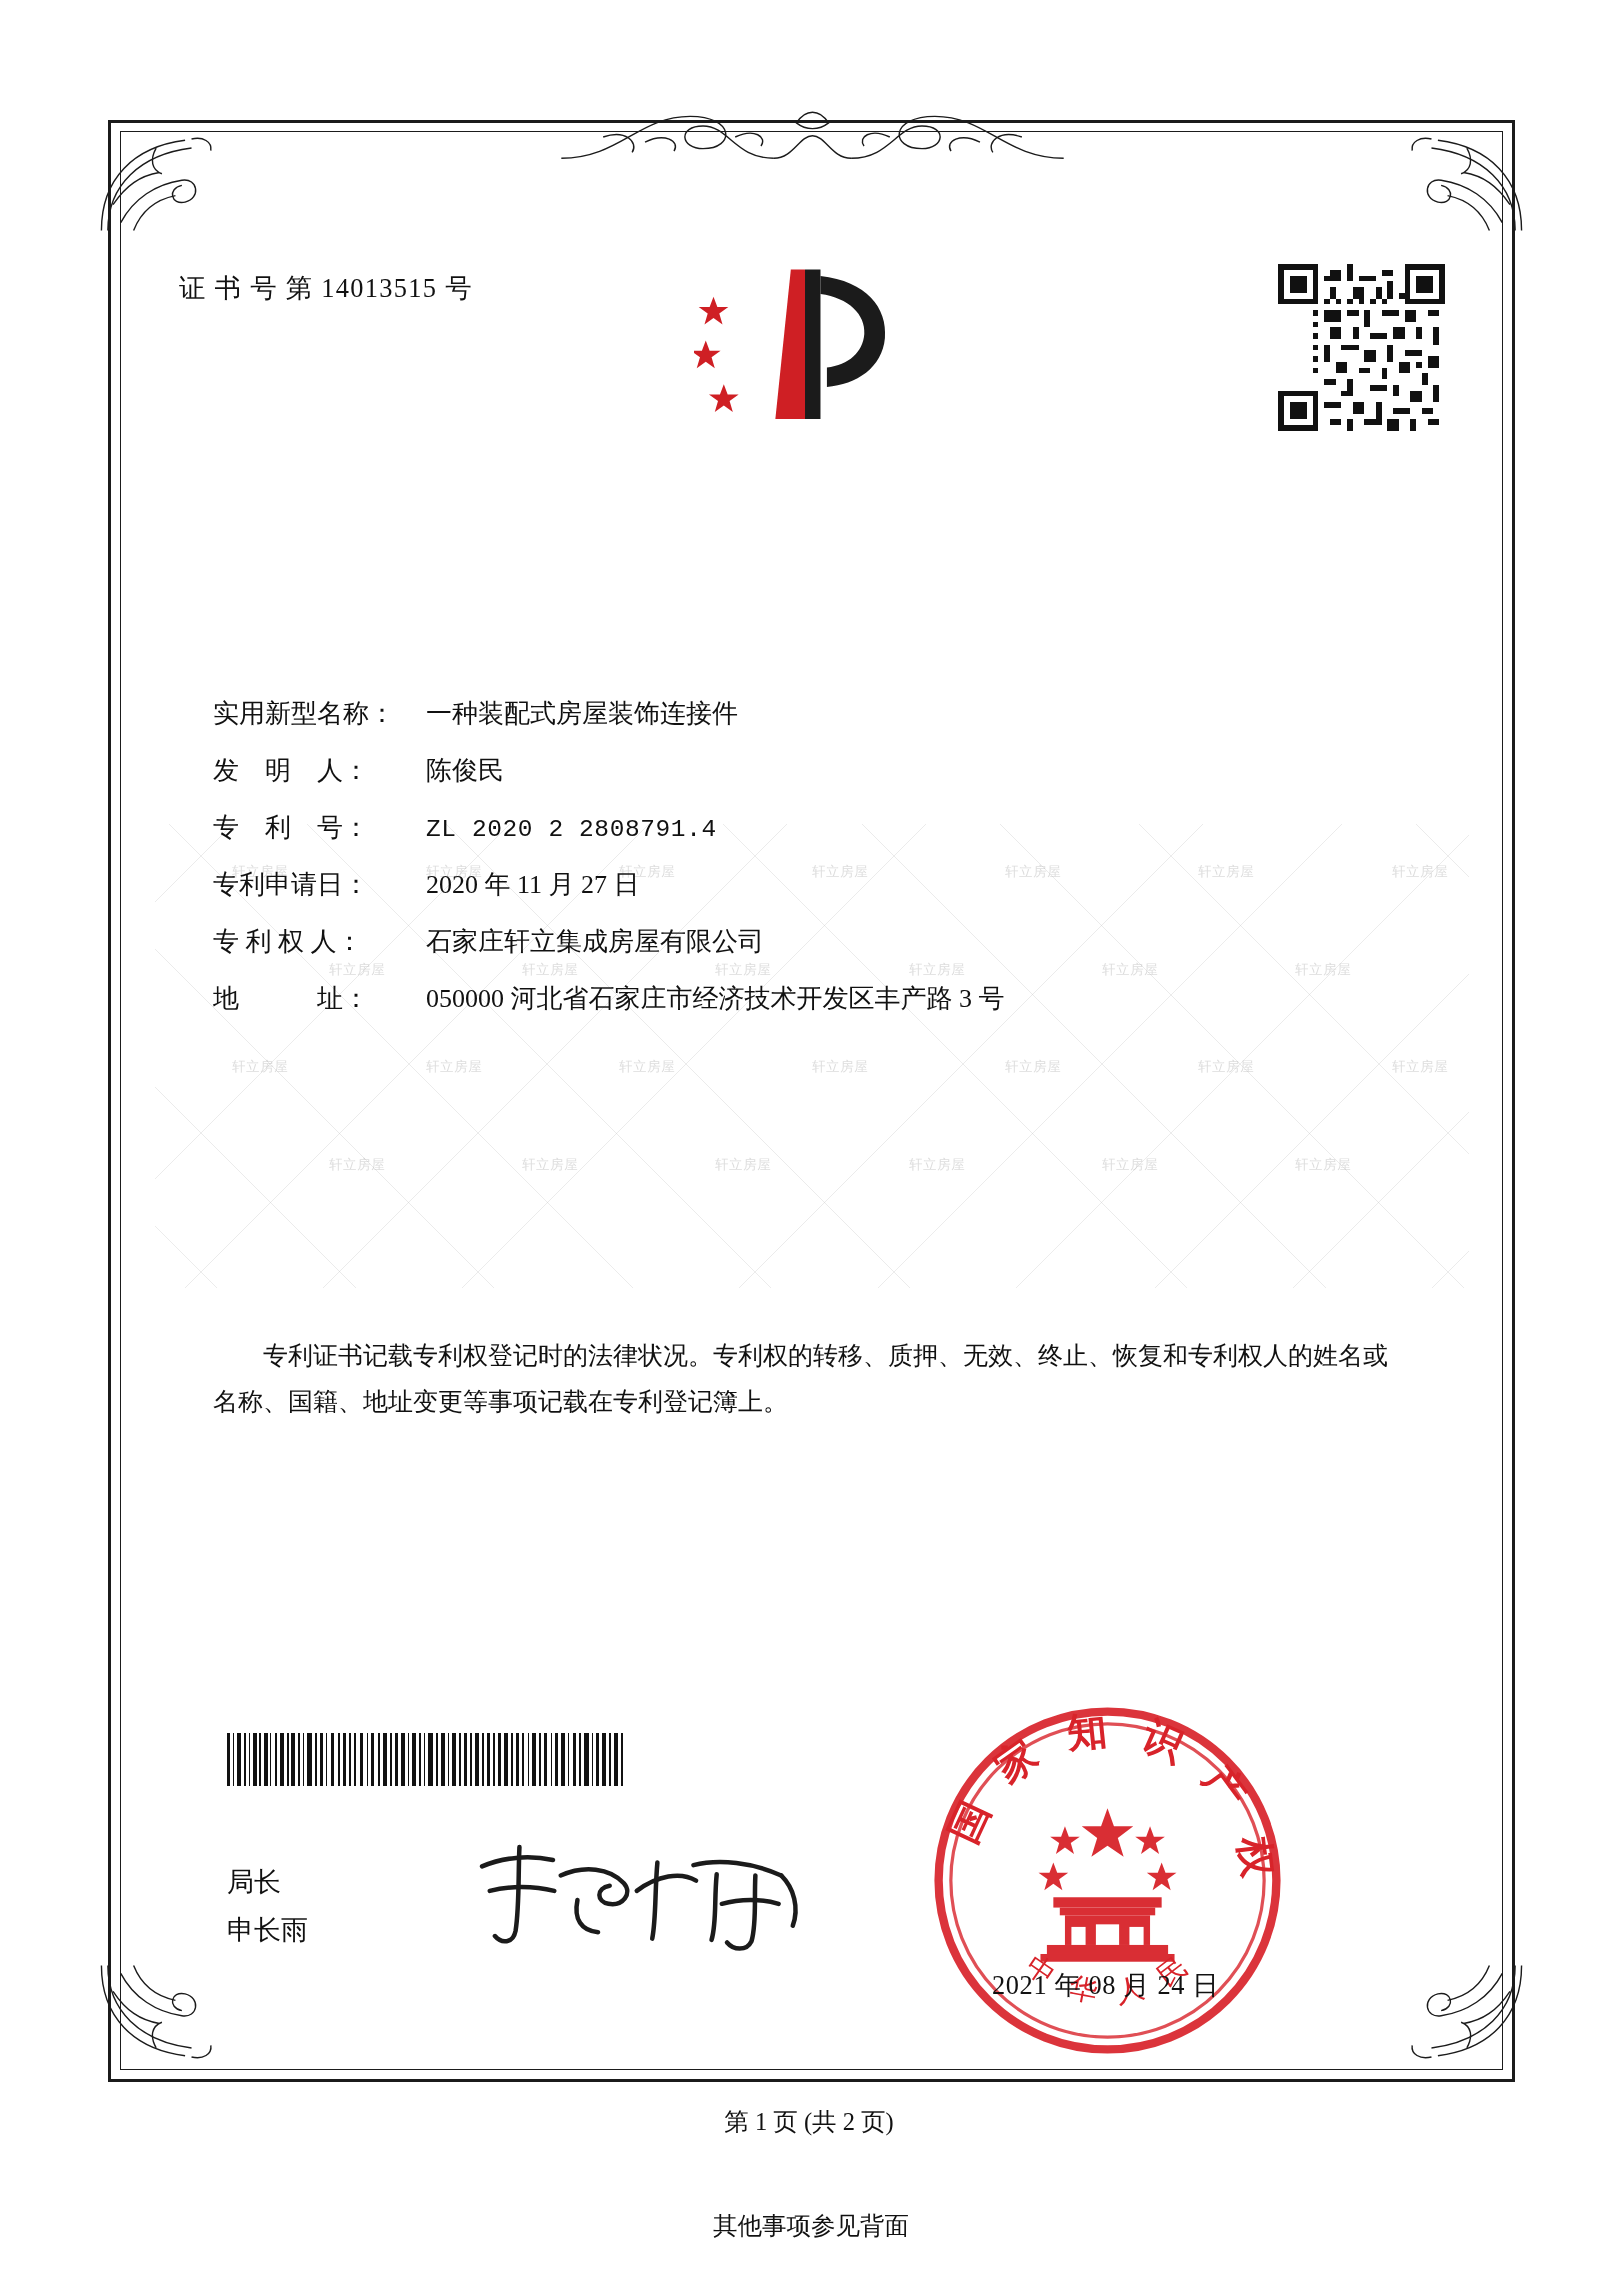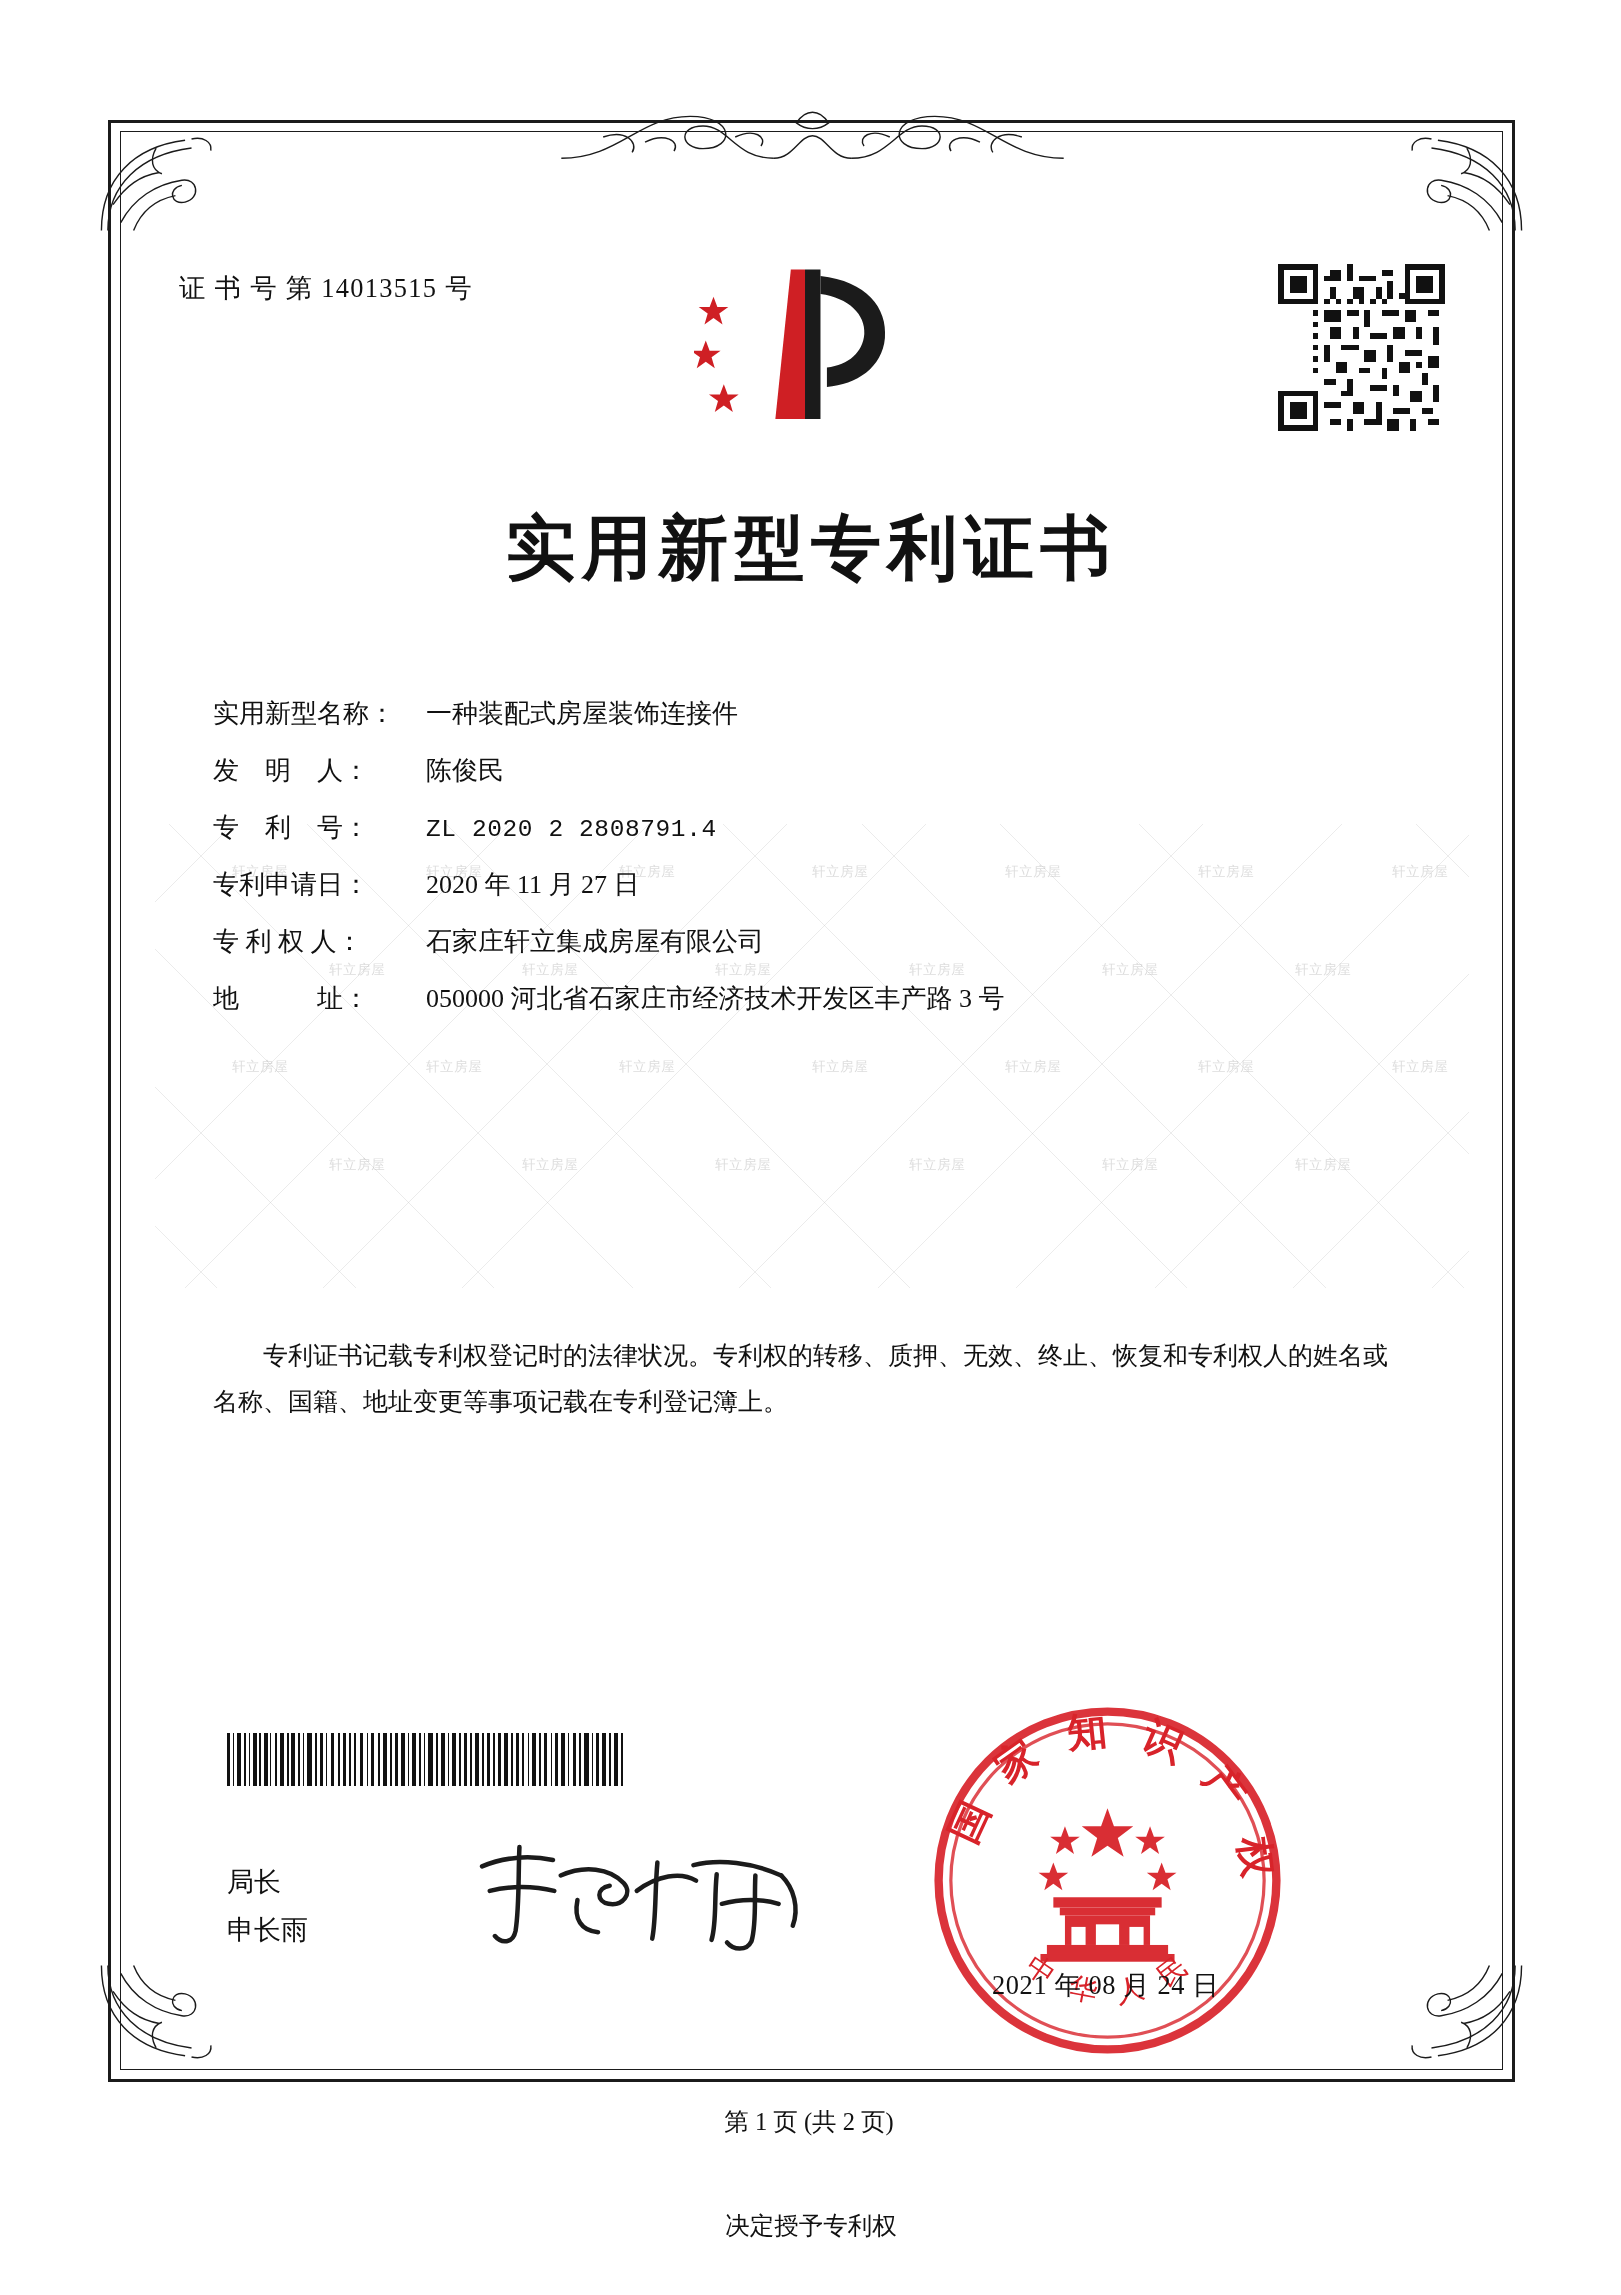--- a/index.html
+++ b/index.html
@@ -431,21 +431,20 @@
         <rect x="23" y="27" width="1" height="2"></rect>
           <rect x="26" y="27" width="2" height="1"></rect>
         <rect x="8" y="2" width="1" height="1"></rect>
           <rect x="21" y="5" width="1" height="1"></rect>
         <rect x="24" y="17" width="1" height="1"></rect>
           <rect x="11" y="22" width="1" height="1"></rect>
       </g>
     </svg>
   </div>
 
-  <div class="title">实用新型专利证书</div>
 
   <div class="fields">
     <div class="field-row">
       <span class="field-label lbl-w5">实用新型名称：</span><span class="field-value">一种装配式房屋装饰连接件</span>
     </div>
     <div class="field-row">
       <span class="field-label lbl-w5">发　明　人：</span><span class="field-value">陈俊民</span>
     </div>
     <div class="field-row">
       <span class="field-label lbl-w5">专　利　号：</span><span class="field-value mono">ZL 2020 2 2808791.4</span>
@@ -595,16 +594,16 @@
         <rect x="224" y="352" width="22" height="28" fill="#ffffff"></rect>
         <rect x="314" y="352" width="22" height="28" fill="#ffffff"></rect>
         <rect x="186" y="380" width="188" height="14"></rect>
         <rect x="176" y="394" width="208" height="12"></rect>
       </g>
     </svg>
   </div>
   <div class="seal-date">2021 年 08 月 24 日</div>
 
   <div class="page-no">第 1 页 (共 2 页)</div>
-  <div class="back-note">决定授予专利权</div>
+  <div class="back-note">其他事项参见背面</div>
 
 </div>
 
 
 </body></html>

